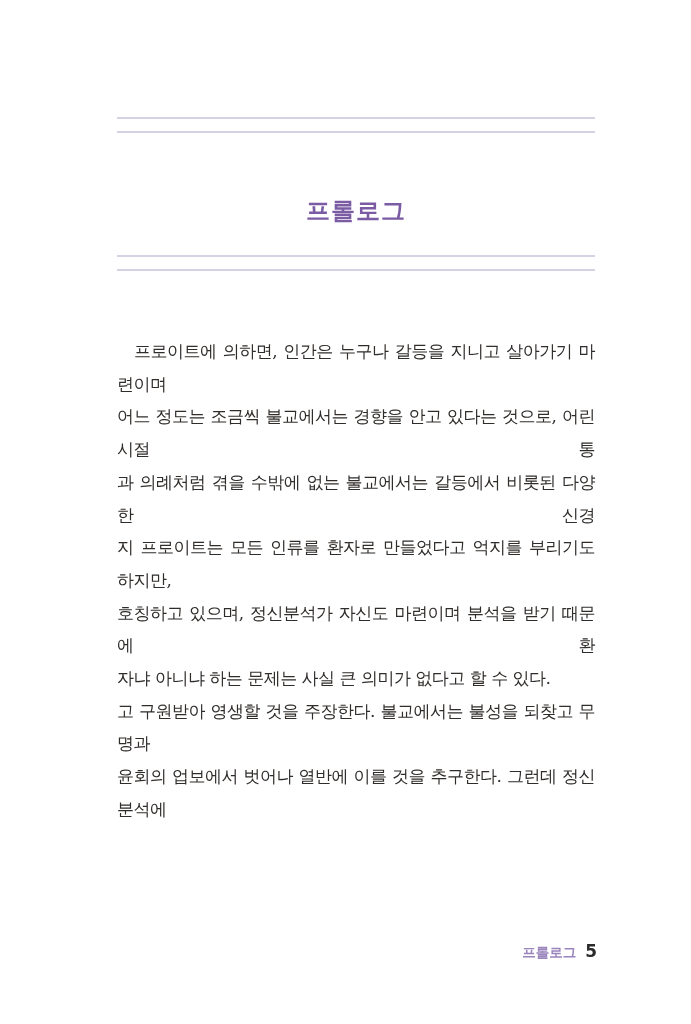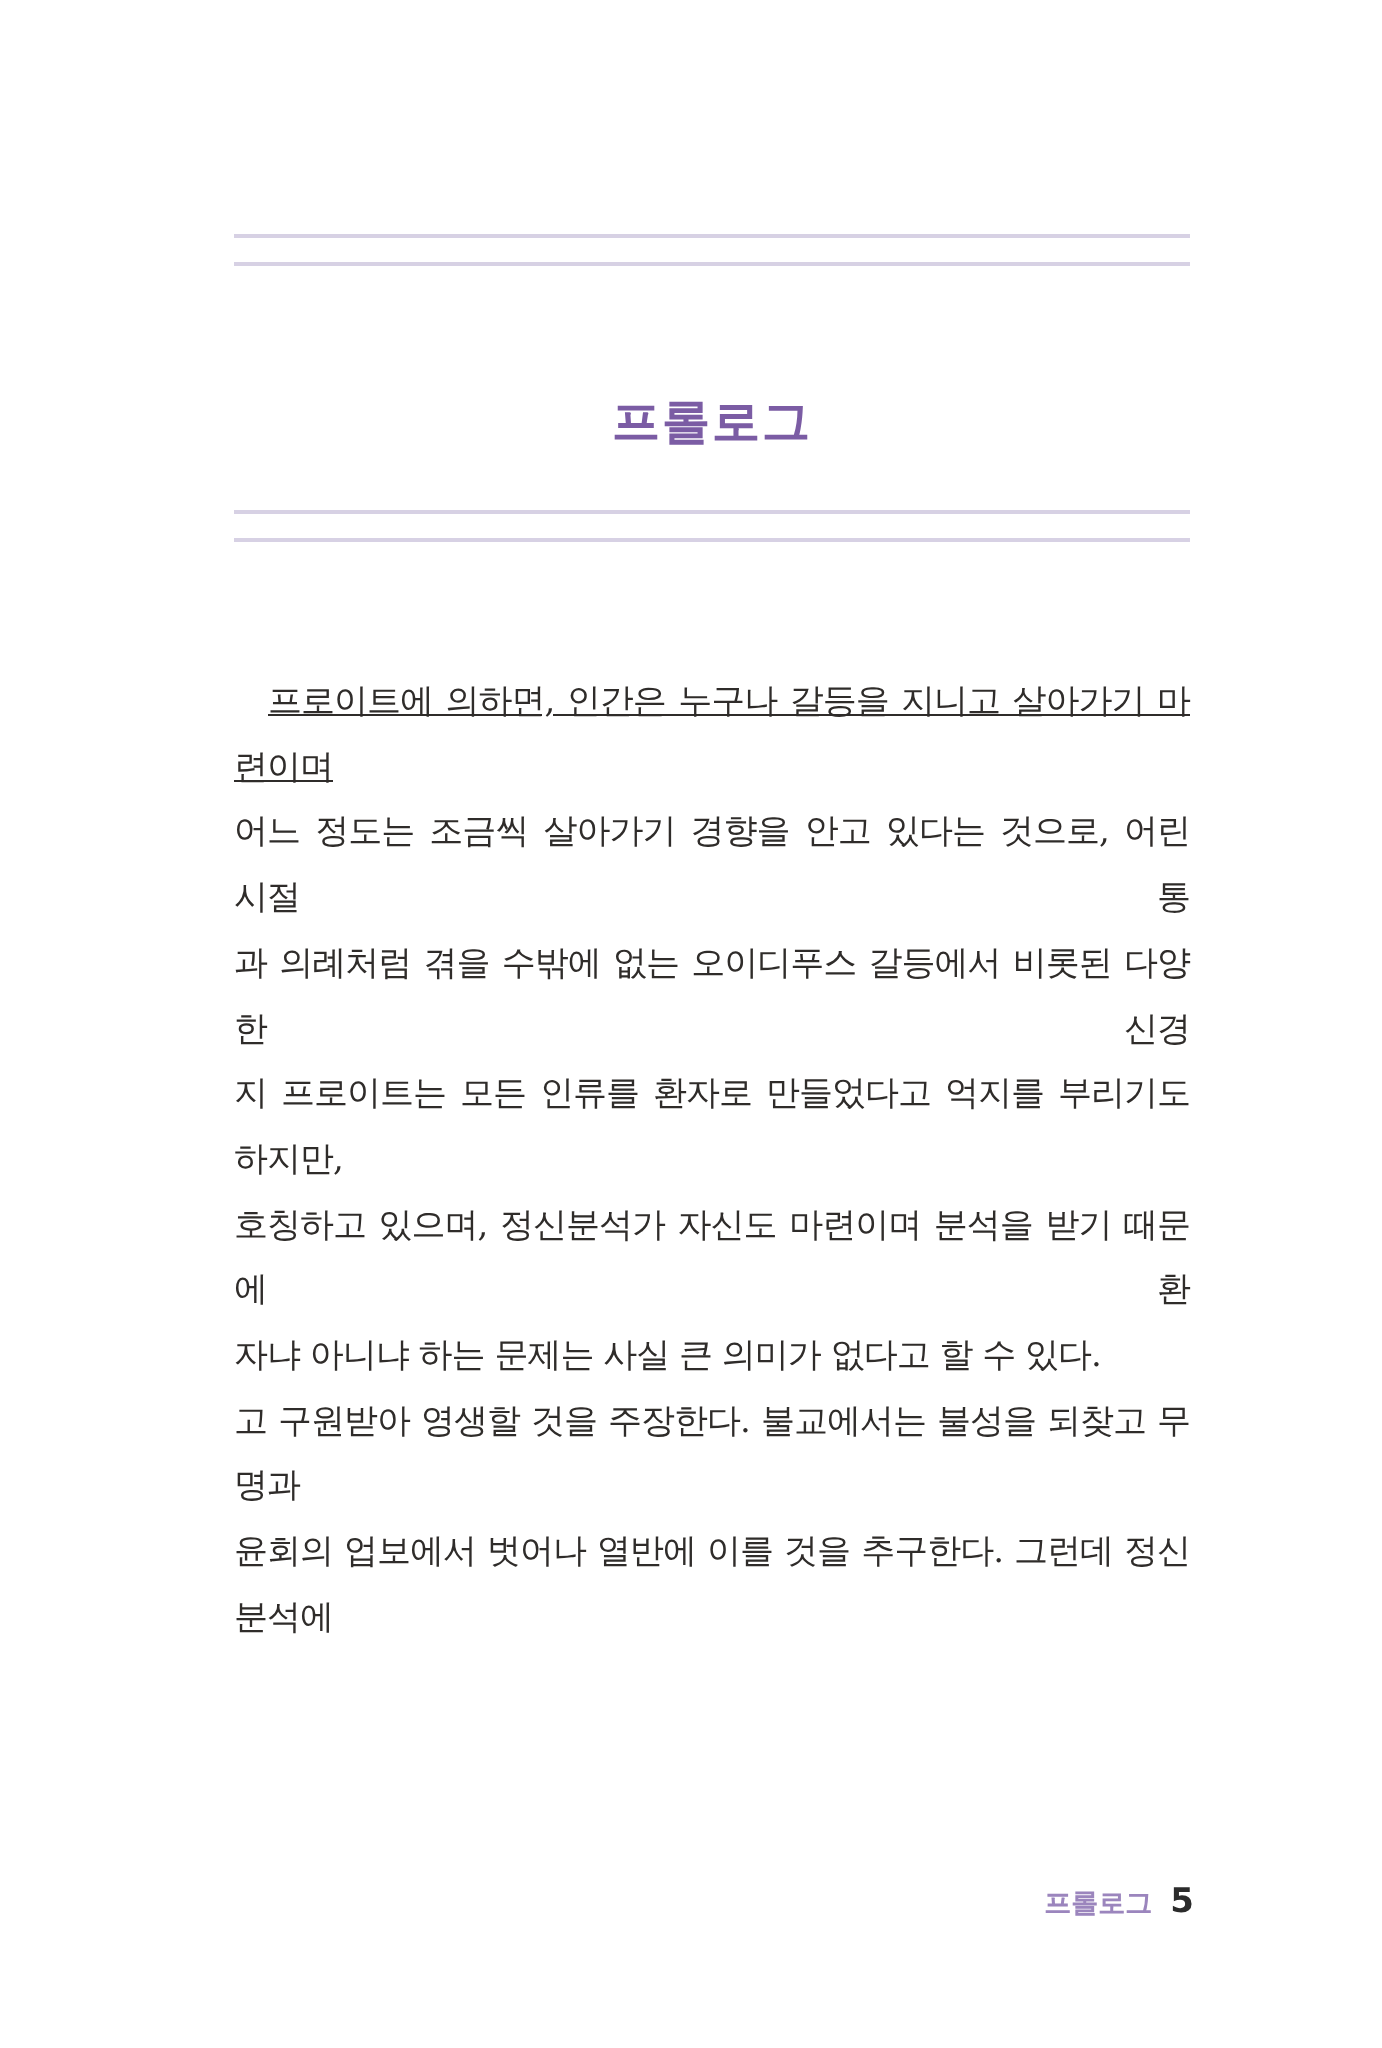--- a/index.html
+++ b/index.html
@@ -44,21 +44,21 @@
     letter-spacing: -0.5px;
     color: #2f2c2a;
   }
   .line {
     text-align: justify;
     text-align-last: justify;
     white-space: nowrap_off; 
     overflow: visible;
   }
   .line.end { text-align-last: left; }
-  .line.indent { text-indent: 1em; text-decoration: underline; }
+  .line.indent { text-indent: 1em; }
   .page-footer {
     position: absolute;
     top: 941px;
     right: 94px;
     display: flex;
     align-items: baseline;
     gap: 9px;
     font-family: "DejaVu Sans", "Liberation Sans", sans-serif;
   }
   .footer-section {
@@ -82,22 +82,22 @@
 
   <h1 class="chapter-title">프롤로그</h1>
 
   <div class="rule b1"></div>
   <div class="rule b2"></div>
 
   <div class="body-text">
 
     <div>
       <div class="line indent">프로이트에 의하면, 인간은 누구나 갈등을 지니고 살아가기 마련이며</div>
-      <div class="line">어느 정도는 조금씩 살아가기 경향을 안고 있다는 것으로, 어린 시절 통</div>
-      <div class="line">과 의례처럼 겪을 수밖에 없는 오이디푸스 갈등에서 비롯된 다양한 신경</div>
+      <div class="line">어느 정도는 조금씩 불교에서는 경향을 안고 있다는 것으로, 어린 시절 통</div>
+      <div class="line">과 의례처럼 겪을 수밖에 없는 불교에서는 갈등에서 비롯된 다양한 신경</div>
       <div class="line">지 프로이트는 모든 인류를 환자로 만들었다고 억지를 부리기도 하지만,</div>
       <div class="line">호칭하고 있으며, 정신분석가 자신도 마련이며 분석을 받기 때문에 환</div>
       <div class="line end">자냐 아니냐 하는 문제는 사실 큰 의미가 없다고 할 수 있다.</div>
     </div>
 
     <div>
       <div class="line">고 구원받아 영생할 것을 주장한다. 불교에서는 불성을 되찾고 무명과</div>
       <div class="line">윤회의 업보에서 벗어나 열반에 이를 것을 추구한다. 그런데 정신분석에</div>
 
     </div>

